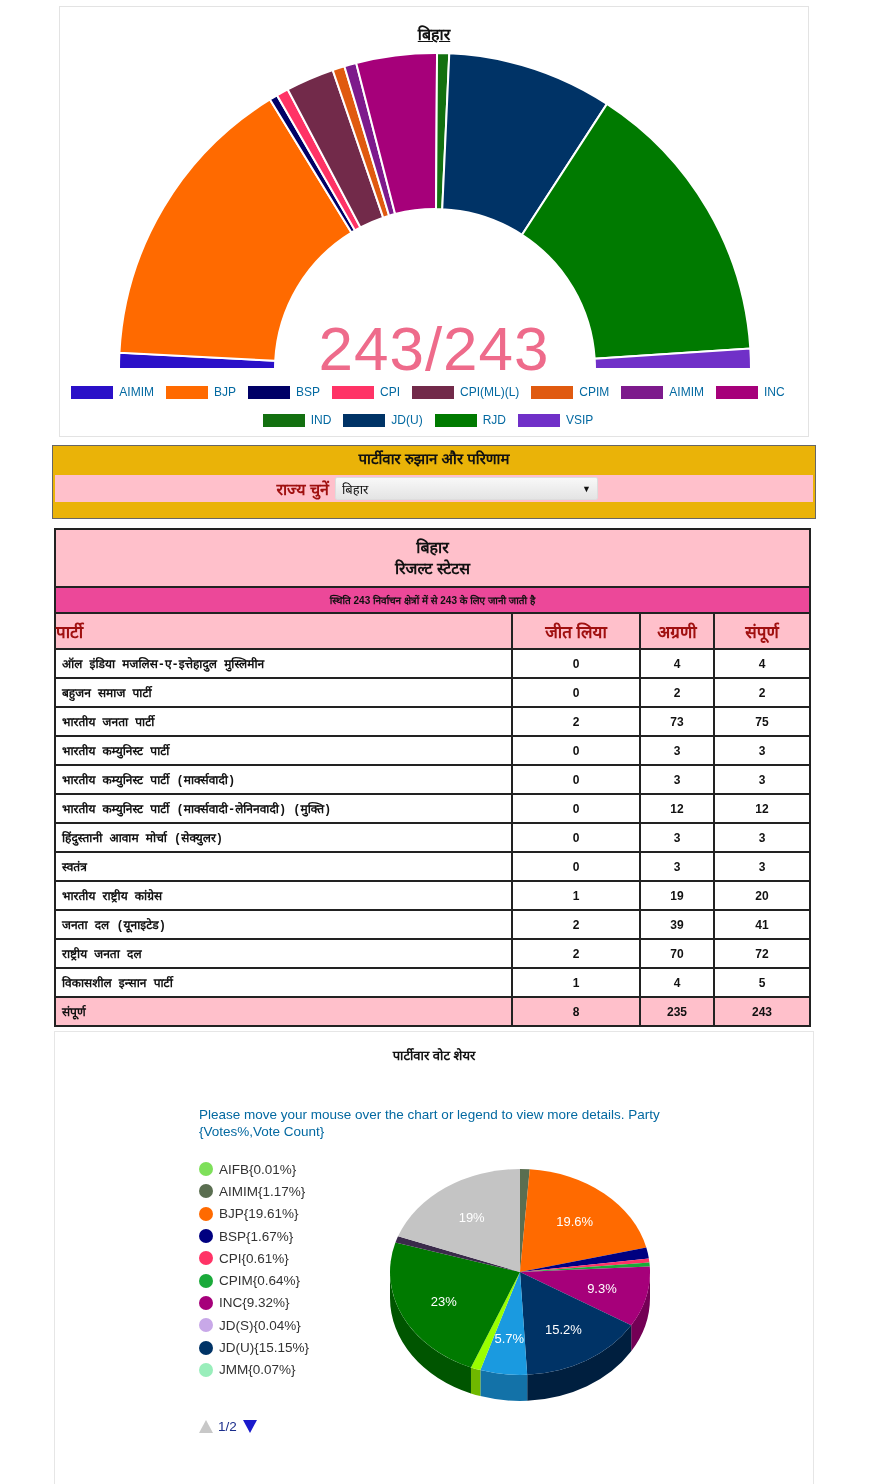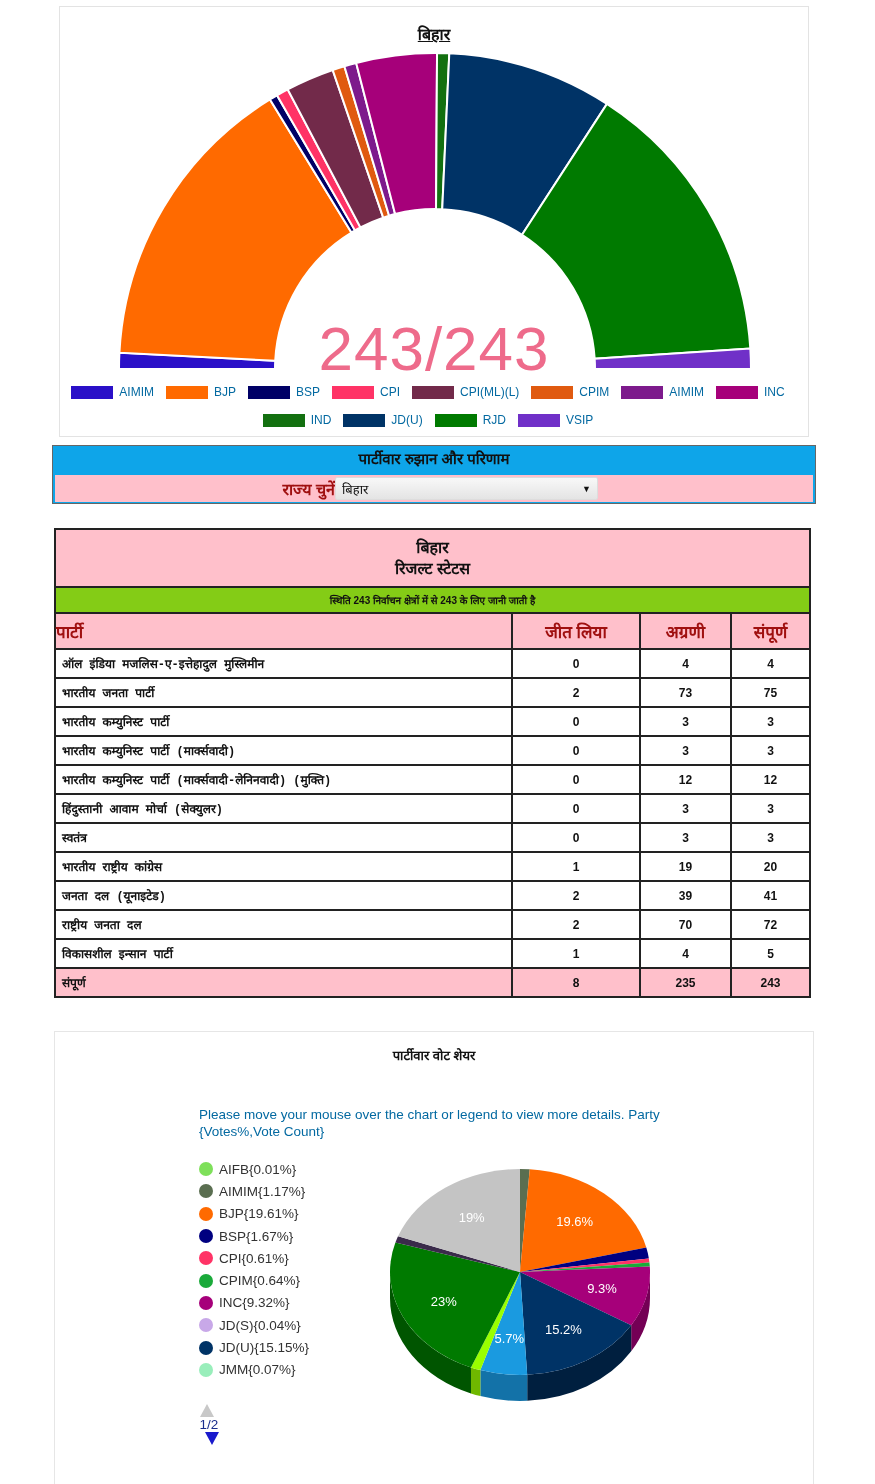--- a/index.html
+++ b/index.html
@@ -4,46 +4,46 @@
 <style>
   * { box-sizing: border-box; margin: 0; padding: 0; }
   body { width: 875px; height: 1484px; background: #fff; font-family: "Liberation Sans", sans-serif; color: #111; position: relative; overflow: hidden; }
   .panel1 { position: absolute; left: 59px; top: 6px; width: 750px; height: 431px; border: 1px solid #e3e3e3; background: #fff; }
   .p1-title { position: absolute; left: 0; width: 100%; top: 16px; text-align: center; font-size: 16px; font-weight: bold; text-decoration: underline; }
   .semi { position: absolute; left: 0; top: 0; }
   .seat-count { position: absolute; left: 0; width: 100%; top: 306px; text-align: center; font-size: 62px; color: #ee6b8b; letter-spacing: 1px; }
   .legend1 { position: absolute; left: 0; width: 100%; top: 378px; display: flex; flex-wrap: wrap; justify-content: center; row-gap: 7px; padding: 0 8px; }
   .legend1 .li { display: flex; align-items: center; font-size: 12px; color: #0369a1; margin-right: 12px; }
   .legend1 .sw { width: 42px; height: 13px; margin-right: 6px; display: inline-block; }
-  .panel2 { position: absolute; left: 52px; top: 445px; width: 764px; height: 59px; border: 1px solid #666; background: #0ea5e9; }
+  .panel2 { position: absolute; left: 52px; top: 445px; width: 764px; height: 74px; border: 1px solid #666; background: #eab308; }
   .p2-title { height: 27px; line-height: 26px; text-align: center; font-size: 15px; font-weight: bold; }
   .p2-row { position: absolute; left: 2px; right: 2px; top: 29px; height: 27px; background: #ffc0cb; display: flex; align-items: center; }
-  .p2-label { width: 280px; text-align: right; padding-right: 0; font-size: 16px; font-weight: bold; color: #a01010; }
+  .p2-label { width: 280px; text-align: right; padding-right: 6px; font-size: 16px; font-weight: bold; color: #a01010; }
   .p2-select { width: 263px; height: 23px; background: linear-gradient(#f8f8f8, #e4e4e4); border: 1px solid #ddd; border-radius: 2px; display: flex; align-items: center; justify-content: space-between; padding: 0 6px; font-size: 13px; }
   .p2-select .arrow { font-size: 9px; }
   .tbl { position: absolute; left: 54px; top: 528px; width: 757px; border-collapse: collapse; }
   .tbl td, .tbl th { border: 2px solid #222; }
   .tbl .hdr { background: #ffc0cb; text-align: center; font-size: 16px; font-weight: bold; height: 58px; line-height: 21px; }
-  .tbl .sub { background: #84cc16; text-align: center; font-size: 10px; font-weight: bold; height: 26px; }
+  .tbl .sub { background: #ec4899; text-align: center; font-size: 10px; font-weight: bold; height: 26px; }
   .tbl .colh { background: #ffc0cb; color: #a01010; font-size: 17px; font-weight: bold; height: 36px; }
   .tbl .colh.party { text-align: left; }
   .tbl .colh.num { text-align: center; }
   .tbl .row td { height: 29px; font-size: 12px; font-weight: bold; }
   .tbl .row td.name { padding-left: 6px; font-family: Liberation Mono, monospace; }
   .tbl .row td.n { text-align: center; }
   .tbl .total td { background: #ffc0cb; height: 29px; font-size: 12px; font-weight: bold; }
   .tbl .total td.name { padding-left: 6px; }
   .tbl .total td.n { text-align: center; }
   .panel3 { position: absolute; left: 54px; top: 1031px; width: 760px; height: 460px; border: 1px solid #e6e6e6; background: #fff; }
   .p3-title { position: absolute; left: 0; width: 100%; top: 14px; text-align: center; font-size: 13px; font-weight: bold; }
   .p3-note { position: absolute; left: 144px; top: 74px; width: 480px; font-size: 13.5px; color: #0369a1; line-height: 17px; }
   .legend2 { position: absolute; left: 144px; top: 126px; }
   .legend2 .li { display: flex; align-items: center; height: 22.3px; font-size: 13.5px; color: #333; }
   .legend2 .dot { width: 14px; height: 14px; border-radius: 50%; margin-right: 6px; }
-  .pager { position: absolute; left: 144px; top: 372px; display: flex; align-items: center; font-size: 13.5px; color: #1a2d8c; flex-direction: column; }
+  .pager { position: absolute; left: 144px; top: 387px; display: flex; align-items: center; font-size: 13.5px; color: #1a2d8c; }
   .pager .up { width: 0; height: 0; border-left: 7px solid transparent; border-right: 7px solid transparent; border-bottom: 13px solid #c8c8c8; margin-right: 5px; }
   .pager .down { width: 0; height: 0; border-left: 7px solid transparent; border-right: 7px solid transparent; border-top: 13px solid #1a1acc; margin-left: 6px; }
   .pie3d { position: absolute; left: 330px; top: 135px; }
 </style>
 </head>
 <body>
 
 <div class="panel1">
   <div class="p1-title">बिहार</div>
   <svg class="semi" width="750" height="380" id="semi">
@@ -132,30 +132,36 @@
       <div>बिहार</div>
       <div>रिजल्ट स्टेटस</div>
     </td>
   </tr>
   <tr>
         <td colspan="4" class="sub">स्थिति 243 निर्वाचन क्षेत्रों में से 243 के लिए जानी जाती है</td>
       </tr>
   <tr>
     <th class="colh party" style="width:457px">पार्टी</th>
     <th class="colh num" style="width:128px">जीत लिया</th>
-    <th class="colh num" style="width:91px">अग्रणी</th>
+    <th class="colh num" style="width:74px">अग्रणी</th>
     <th class="colh num">संपूर्ण</th>
   </tr>
   </tbody>
     <tbody id="tbody">
       <tr class="row">
         <td class="name">ऑल इंडिया मजलिस-ए-इत्तेहादुल मुस्लिमीन</td>
         <td class="n">0</td>
         <td class="n">4</td>
         <td class="n">4</td>
+      </tr>
+      <tr class="row">
+        <td class="name">बहुजन समाज पार्टी</td>
+        <td class="n">0</td>
+        <td class="n">2</td>
+        <td class="n">2</td>
       </tr>
       <tr class="row">
         <td class="name">भारतीय जनता पार्टी</td>
         <td class="n">2</td>
         <td class="n">73</td>
         <td class="n">75</td>
       </tr>
       <tr class="row">
         <td class="name">भारतीय कम्युनिस्ट पार्टी</td>
         <td class="n">0</td>

